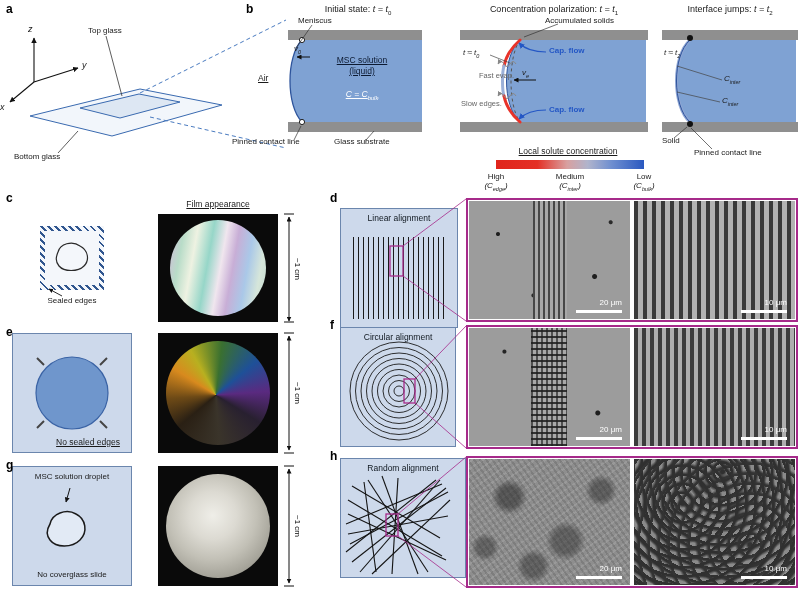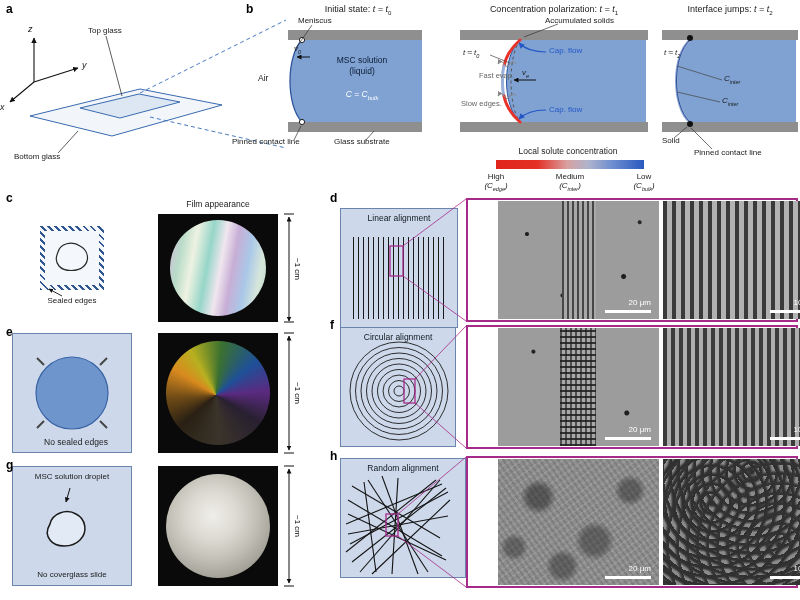--- a/index.html
+++ b/index.html
@@ -3,32 +3,32 @@
 <meta charset="utf-8">
 <style>
   * { margin:0; padding:0; box-sizing:border-box; }
   body { font-family:"Liberation Sans", sans-serif; background:#fff; }
   #fig { position:relative; width:800px; height:600px; background:#fff; overflow:hidden; }
   .lbl { position:absolute; font-size:8px; color:#1a1a1a; line-height:1.15; z-index:10; white-space:nowrap; }
   .wrap { white-space:normal; }
   .tc { text-align:center; }
   .it { font-style:italic; }
   .f9 { font-size:9px; }
-  .f85 { font-size:8.5px; }
+  .f85 { font-size:8.5px;text-decoration:underline; }
   .f75 { font-size:7.5px; }
   .gray { color:#666; }
-  .blue { color:#2457c5; }
+  .blue { color:#2457c5;font-weight:bold; }
   .white { color:#fff; }
   sub { font-size:68%; }
   .panel-letter { position:absolute; font-weight:bold; font-size:12px; color:#000; z-index:10; }
   .blue-box { position:absolute; background:#cdd9eb; border:1px solid #6b86ad; z-index:1; }
   .black-box { position:absolute; background:#0a0a0a; z-index:1; }
   .box-title { position:absolute; left:0; right:0; top:4px; text-align:center; font-size:8.5px; color:#101820; }
   .mag-box { position:absolute; background:#fff; border:2px solid #a62a8a; z-index:1; }
-  .img { position:absolute; z-index:1; overflow:hidden;margin-left:29px; }
+  .img { position:absolute; z-index:1; overflow:hidden; }
   .film { position:absolute; border-radius:50%; }
   .band { position:absolute; top:0; height:100%; }
   .scale-label { position:absolute; right:8px; bottom:12px; color:#fff; font-size:8px; z-index:3; }
   .scale-bar { position:absolute; right:8px; bottom:6px; width:46px; height:3px; background:#fff; z-index:3; }
   .vlabel { position:absolute; width:40px; height:12px; font-size:8px; text-align:center; transform:rotate(90deg); z-index:10; }
   svg.overlay { position:absolute; left:0; top:0; z-index:5; pointer-events:none; }
   .colorbar { position:absolute; left:496px; top:160px; width:148px; height:9px; z-index:2;
     background:linear-gradient(90deg,#e0241b 0%,#e43025 28%,#d8a0a0 48%,#b0b4cc 62%,#6f8fd0 78%,#2a58c0 100%); }
   .lines-draw { position:absolute; left:12px; top:28px; width:94px; height:82px;
     background:repeating-linear-gradient(90deg,#1a1a1a 0 1px,transparent 1px 5px); }
@@ -339,19 +339,19 @@
     <span>C</span><sub>inter</sub>
   </div>
   <div class="lbl it" style="left:722px;top:96px">
     <span>C</span><sub>inter</sub>
   </div>
   <div class="lbl" style="left:662px;top:136px">Solid</div>
   <div class="lbl" style="left:694px;top:148px">Pinned contact line</div>
 
   <div class="lbl tc" style="left:40px;top:296px;width:64px">Sealed edges</div>
   <div class="vlabel" style="left:276px;top:263px">~1 cm</div>
-  <div class="lbl f85 tc" style="left:16px;top:438px;width:120px">No sealed edges</div>
+  <div class="lbl f85 tc" style="left:28px;top:438px;width:120px">No sealed edges</div>
   <div class="vlabel" style="left:276px;top:387px">~1 cm</div>
   <div class="lbl tc" style="left:12px;top:472px;width:120px">MSC solution droplet</div>
   <div class="lbl tc" style="left:12px;top:570px;width:120px">No coverglass slide</div>
   <div class="vlabel" style="left:276px;top:520px">~1 cm</div>
 
 </div>
 
 </body></html>

